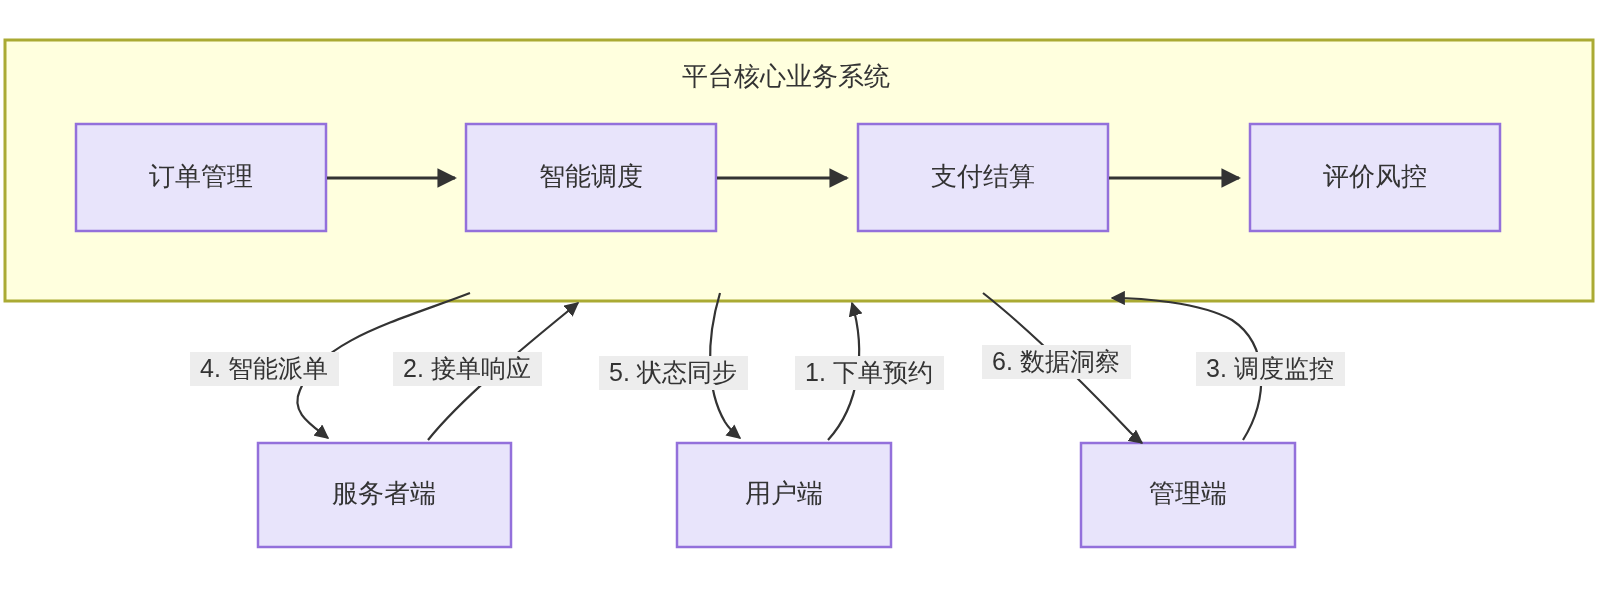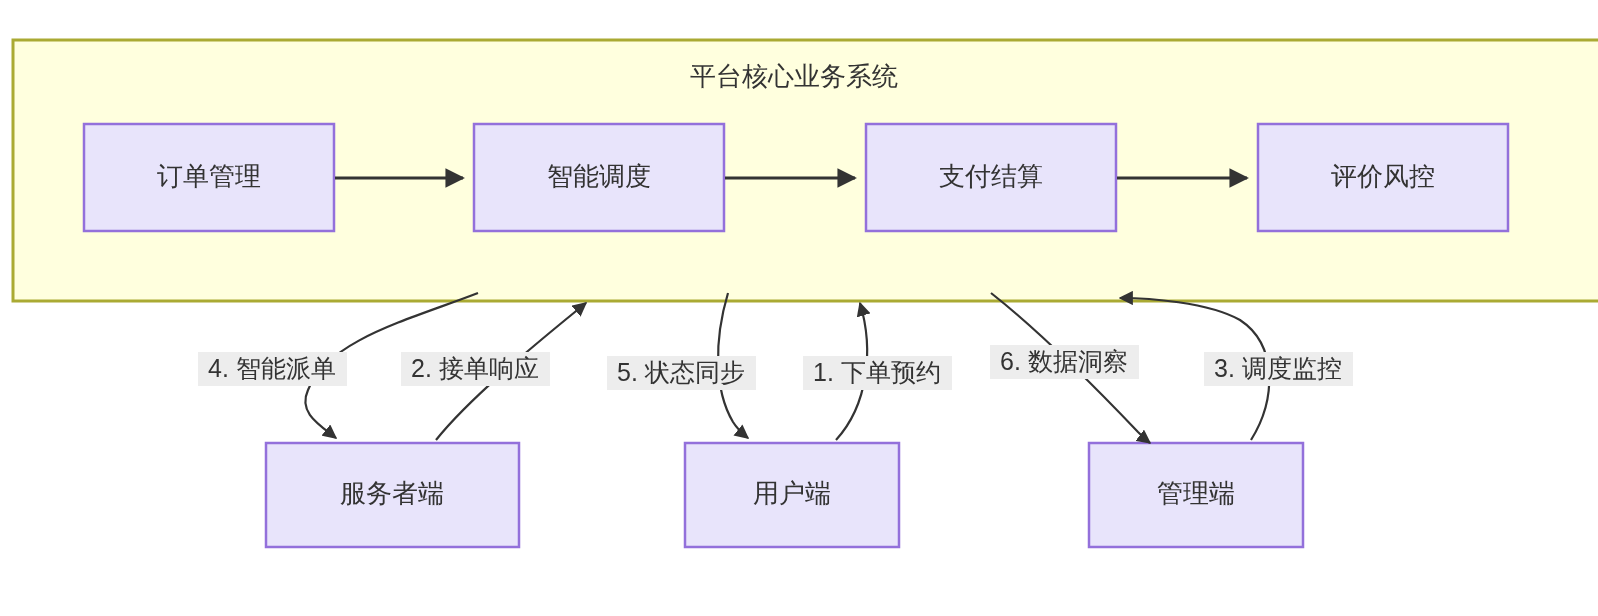--- a/index.html
+++ b/index.html
@@ -10,21 +10,20 @@
   body {
     width: 1598px;
     height: 616px;
     font-family: "Liberation Sans", "DejaVu Sans", sans-serif;
     overflow: hidden;
   }
   #diagram-root {
     position: relative;
     width: 1438px;
     height: 616px;
-    margin-left: 8px;
   }
   svg#flowchart {
     display: block;
     width: 1598px;
     height: 616px;
   }
   .cluster-rect {
     fill: #ffffde;
     stroke: #aaaa33;
     stroke-width: 3px;

